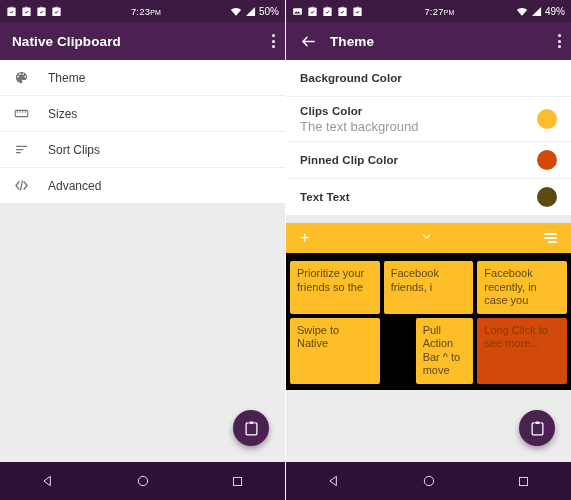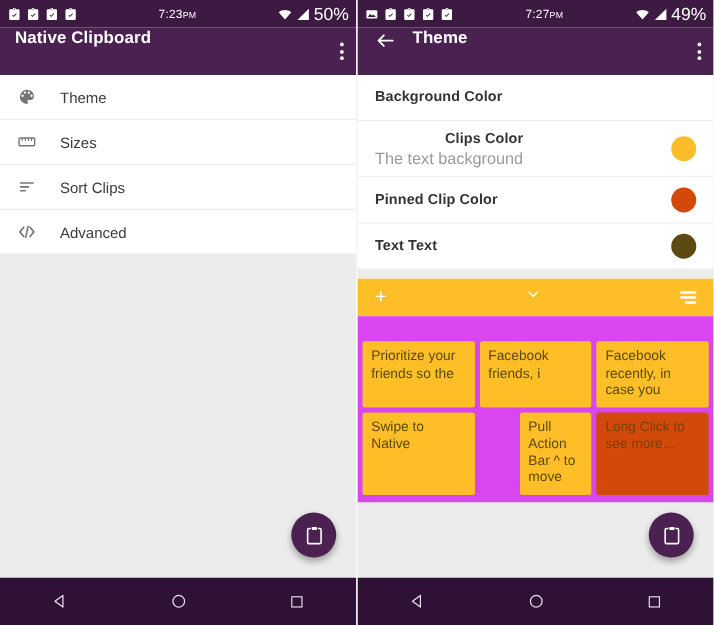--- a/index.html
+++ b/index.html
@@ -7,58 +7,58 @@
   .screen{position:relative;width:571px;height:500px;overflow:hidden;background:#ffffff;display:flex;}
   .phone{position:relative;width:285px;height:500px;background:#ececec;overflow:hidden;display:flex;flex-direction:column;}
   .phone.left{margin-right:1px;}
 
   
   .statusbar{height:22px;background:#3C1A42;display:flex;align-items:center;padding:0 6px;flex:0 0 22px;}
   .sb-icons{display:flex;align-items:center;gap:4px;}
   .sb-time{flex:1;text-align:center;color:#ffffff;font-size:9.5px;letter-spacing:.2px;}
   .sb-time .ampm{font-size:7px;}
   .sb-right{display:flex;align-items:center;gap:3px;}
-  .sb-batt{color:#ffffff;font-size:14px;}
-
-  
-  .appbar{height:38px;background:#4A2150;display:flex;align-items:flex-start;padding:0 12px;flex:0 0 38px;position:relative;}
+  .sb-batt{color:#ffffff;font-size:10px;}
+
+  
+  .appbar{height:38px;background:#4A2150;display:flex;align-items:center;padding:0 12px;flex:0 0 38px;position:relative;}
   .appbar .title{color:#ffffff;font-size:13.5px;font-weight:bold;letter-spacing:.1px;}
   .appbar .back{width:20px;height:20px;margin-right:12px;display:flex;align-items:center;justify-content:center;}
   .kebab{position:absolute;right:10px;top:50%;transform:translateY(-50%);width:4px;display:flex;flex-direction:column;gap:2.5px;align-items:center;}
   .kebab i{display:block;width:3px;height:3px;border-radius:50%;background:#ffffff;}
 
   
   .list{background:#ffffff;}
   .row{display:flex;align-items:center;height:35px;padding:0 0 0 14px;border-bottom:1px solid #eeeeee;}
   .row:last-child{border-bottom:none;}
   .row .ico{width:34px;display:flex;align-items:center;color:#757575;}
   .row .lbl{font-size:12px;color:#3b3b3b;}
   .body-bg{flex:1;background:#ececec;position:relative;}
   .listwrap{box-shadow:0 1px 2px rgba(0,0,0,.18);}
 
   
   .pref{display:flex;align-items:center;justify-content:space-between;padding:0 14px;height:36px;border-bottom:1px solid #eeeeee;background:#fff;}
   .pref.tall{height:44px;}
   .pref .txt{display:flex;flex-direction:column;justify-content:center;}
-  .pref .t1{font-size:11.5px;color:#333333;font-weight:bold;letter-spacing:.1px;text-align:right;}
+  .pref .t1{font-size:11.5px;color:#333333;font-weight:bold;letter-spacing:.1px;}
   .pref .t2{font-size:13px;color:#9a9a9a;margin-top:2px;}
   .dot{width:20px;height:20px;border-radius:50%;flex:0 0 20px;}
 
   
   .actionbar{height:30px;display:flex;align-items:center;justify-content:space-between;padding:0 14px;}
   .ab-plus{color:#fff;font-size:16px;line-height:1;font-weight:300;}
   .ab-chev{color:#fff;}
   .ab-lines{display:flex;flex-direction:column;gap:2px;align-items:flex-end;}
   .ab-lines i{display:block;height:2px;background:#fff;border-radius:1px;}
   .ab-lines i:nth-child(1){width:13px;}
   .ab-lines i:nth-child(2){width:13px;}
   .ab-lines i:nth-child(3){width:9px;}
 
   
-  .clipzone{background:#d946ef;padding:20px 4px 6px 4px;}
+  .clipzone{background:#000000;padding:8px 4px 6px 4px;}
   .grid{display:grid;grid-template-columns:repeat(3,1fr);gap:4px;}
   .card{border-radius:2px;padding:6px 7px;min-height:52px;box-sizing:border-box;}
   .card span{font-size:11px;line-height:13.5px;display:block;}
 
   
   .fab{position:absolute;right:16px;bottom:16px;width:36px;height:36px;border-radius:50%;background:#4A2150;
        box-shadow:0 3px 6px rgba(0,0,0,.35);display:flex;align-items:center;justify-content:center;}
 
   
   .navbar{height:38px;background:#2E1135;display:flex;align-items:center;justify-content:space-around;flex:0 0 38px;}

